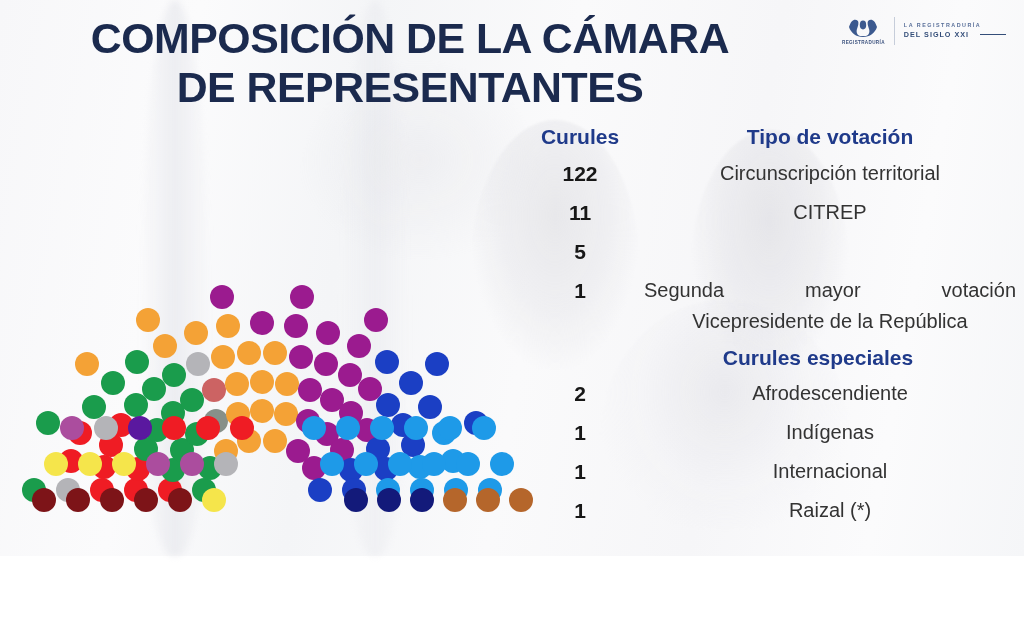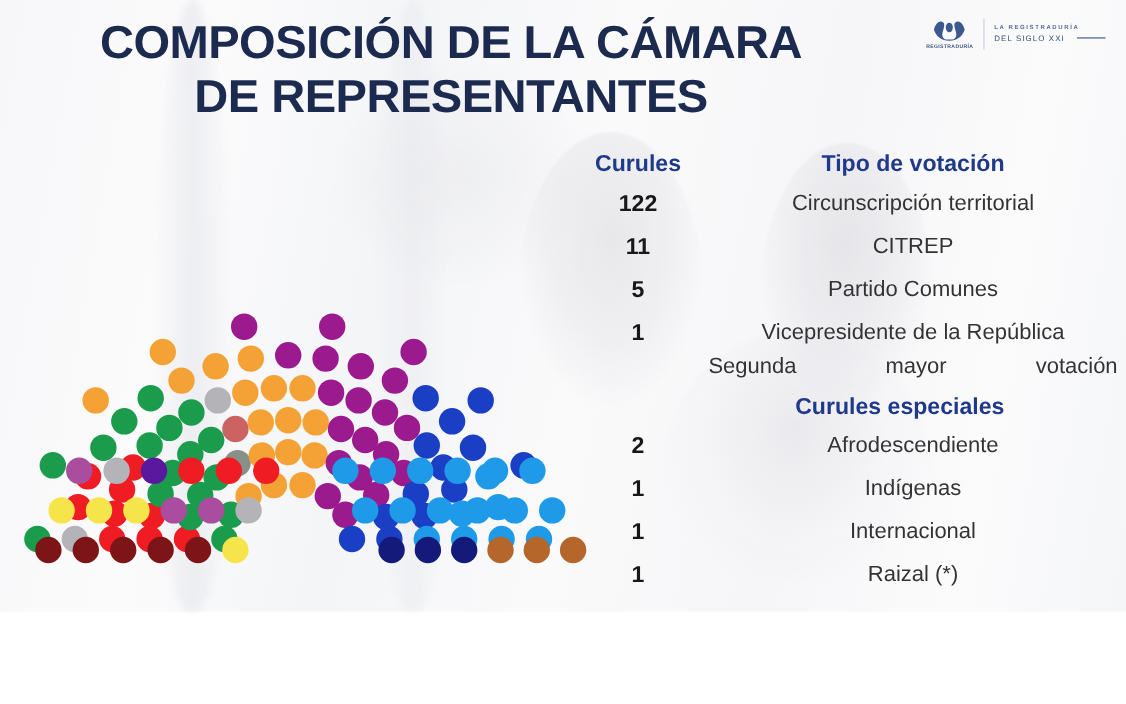--- a/index.html
+++ b/index.html
@@ -63,26 +63,26 @@
   }
   .logo-mark{display:flex;flex-direction:column;align-items:center;gap:2px;}
   .logo-bird{width:34px;height:22px;}
   .logo-word{
     font-size:4.6px;font-weight:bold;letter-spacing:.35px;color:#2c4474;
     white-space:nowrap;
   }
   .logo-div{width:1px;height:28px;background:#c2cad8;}
   .logo-text{display:flex;flex-direction:column;gap:2px;}
   .logo-t1{font-size:5.4px;font-weight:bold;letter-spacing:1.5px;color:#4b6391;white-space:nowrap;}
-  .logo-t2{font-size:7.2px;font-weight:normal;letter-spacing:1px;color:#24406f;white-space:nowrap;display:flex;align-items:center;gap:11px;}
+  .logo-t2{font-size:7.2px;font-weight:bold;letter-spacing:1px;color:#24406f;white-space:nowrap;display:flex;align-items:center;gap:11px;}
   .logo-rule{display:inline-block;width:26px;height:1.6px;background:#24406f;}
 
   
   .table{
-    position:absolute;left:520px;top:136px;width:500px;
+    position:absolute;left:520px;top:124px;width:500px;
   }
   .trow{display:flex;align-items:flex-start;margin-bottom:8px;}
   .c-num{width:120px;text-align:center;flex:none;}
   .c-lbl{flex:1;text-align:center;}
   .hdr .c-num,.hdr .c-lbl{
     font-weight:bold;font-size:21px;color:#1f3a8a;line-height:26px;
   }
   .num{
     font-weight:bold;font-size:21px;color:#171717;line-height:31px;
   }
@@ -162,28 +162,27 @@
       <div class="c-lbl lbl">Circunscripción territorial</div>
     </div>
 
     <div class="trow">
       <div class="c-num num">11</div>
       <div class="c-lbl lbl">CITREP</div>
     </div>
 
     <div class="trow">
       <div class="c-num num">5</div>
-      <div class="c-lbl lbl">Partido Comunes</div>
     </div>
 
     <div class="trow tall">
       <div class="c-num num">1</div>
       <div class="c-lbl">
+        <div class="lbl just">Segunda mayor votación</div>
         <div class="lbl">Vicepresidente de la República</div>
-        <div class="lbl just">Segunda mayor votación</div>
       </div>
     </div>
 
     <div class="section-hdr">Curules especiales</div>
 
     <div class="trow">
       <div class="c-num num">2</div>
       <div class="c-lbl lbl">Afrodescendiente</div>
     </div>
 

